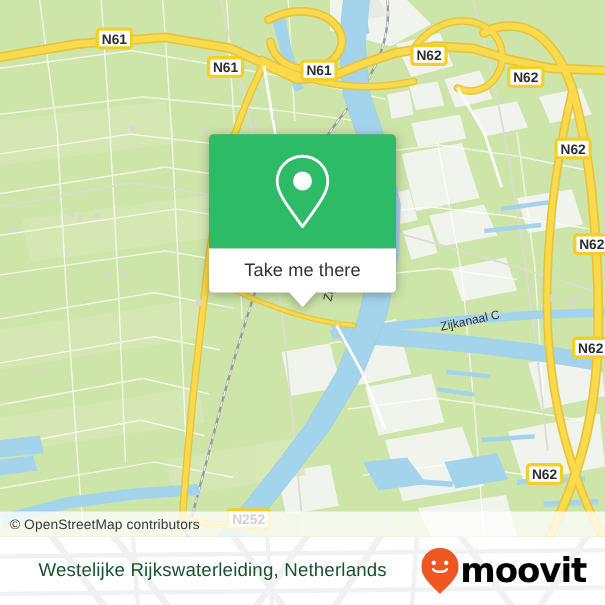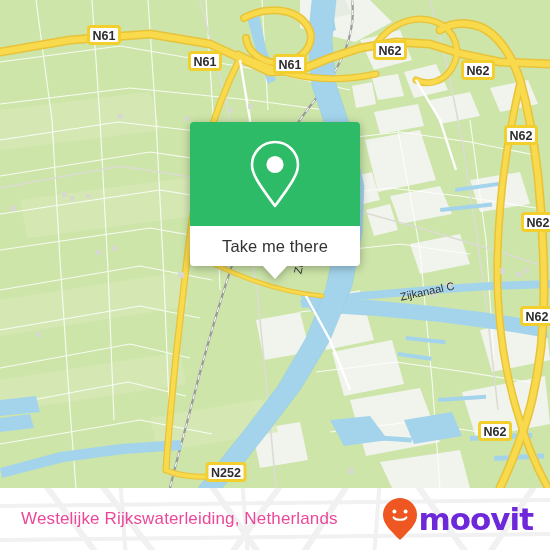--- a/index.html
+++ b/index.html
@@ -101,39 +101,39 @@
   .footer-watermark {
     position: absolute;
     left: 0; top: 0;
     width: 550px; height: 62px;
     opacity: 1;
     pointer-events: none;
   }
   .footer-title {
     position: relative;
     z-index: 2;
-    margin-left: 21px;
+    margin-left: 35px;
     font-size: 17px;
-    color: #ec4899;
+    color: #14532d;
     letter-spacing: 0.15px;
     white-space: nowrap;
   }
   .brand {
     position: absolute;
     right: 17px;
     top: 50%;
     transform: translateY(-50%);
     z-index: 2;
     display: flex;
     align-items: center;
   }
   .brand-word {
     font-size: 31px;
     font-weight: bold;
-    color: #6d28d9;
+    color: #000000;
     letter-spacing: -1.0px;
     margin-left: 1px;
     line-height: 1;
     font-family: "DejaVu Sans", sans-serif;
   }
 </style>
 </head>
 <body>
 
 <div id="root">
@@ -363,20 +363,23 @@
             <rect x="207" y="463.5" width="38" height="17" rx="2.5" fill="#ffffff" stroke="#f2cf2c" stroke-width="3"></rect>
             <text x="226" y="476.6" text-anchor="middle" font-size="12.5" font-weight="bold" font-family="&quot;Liberation Sans&quot;, sans-serif" fill="#2e2e2e">N252</text>
           </g>
         </g>
       <g id="waterlabels">
           <text x="428" y="295" text-anchor="middle" font-size="11" font-family="&quot;Liberation Sans&quot;, sans-serif" fill="#333333" transform="rotate(-12 428 295)">Zijkanaal C</text>
           <text x="303" y="266" text-anchor="middle" font-size="11" font-family="&quot;Liberation Sans&quot;, sans-serif" fill="#333333" transform="rotate(-78 303 266)">Zijk</text>
         </g>
     </svg>
 
+    <div class="attribution">
+      <span>© OpenStreetMap contributors</span>
+    </div>
   </div>
 
   <div class="popup">
     <div class="popup-top">
       <svg width="58" height="72" viewBox="0 0 58 72">
         <path d="M29 4 C16.3 4 6 14.3 6 27 C6 36 12 45 29 68 C46 45 52 36 52 27 C52 14.3 41.7 4 29 4 Z" fill="none" stroke="#ffffff" stroke-width="2.6" stroke-linejoin="round"></path>
         <circle cx="29" cy="26.5" r="8.6" fill="#ffffff"></circle>
       </svg>
     </div>
     <div class="popup-bottom">

